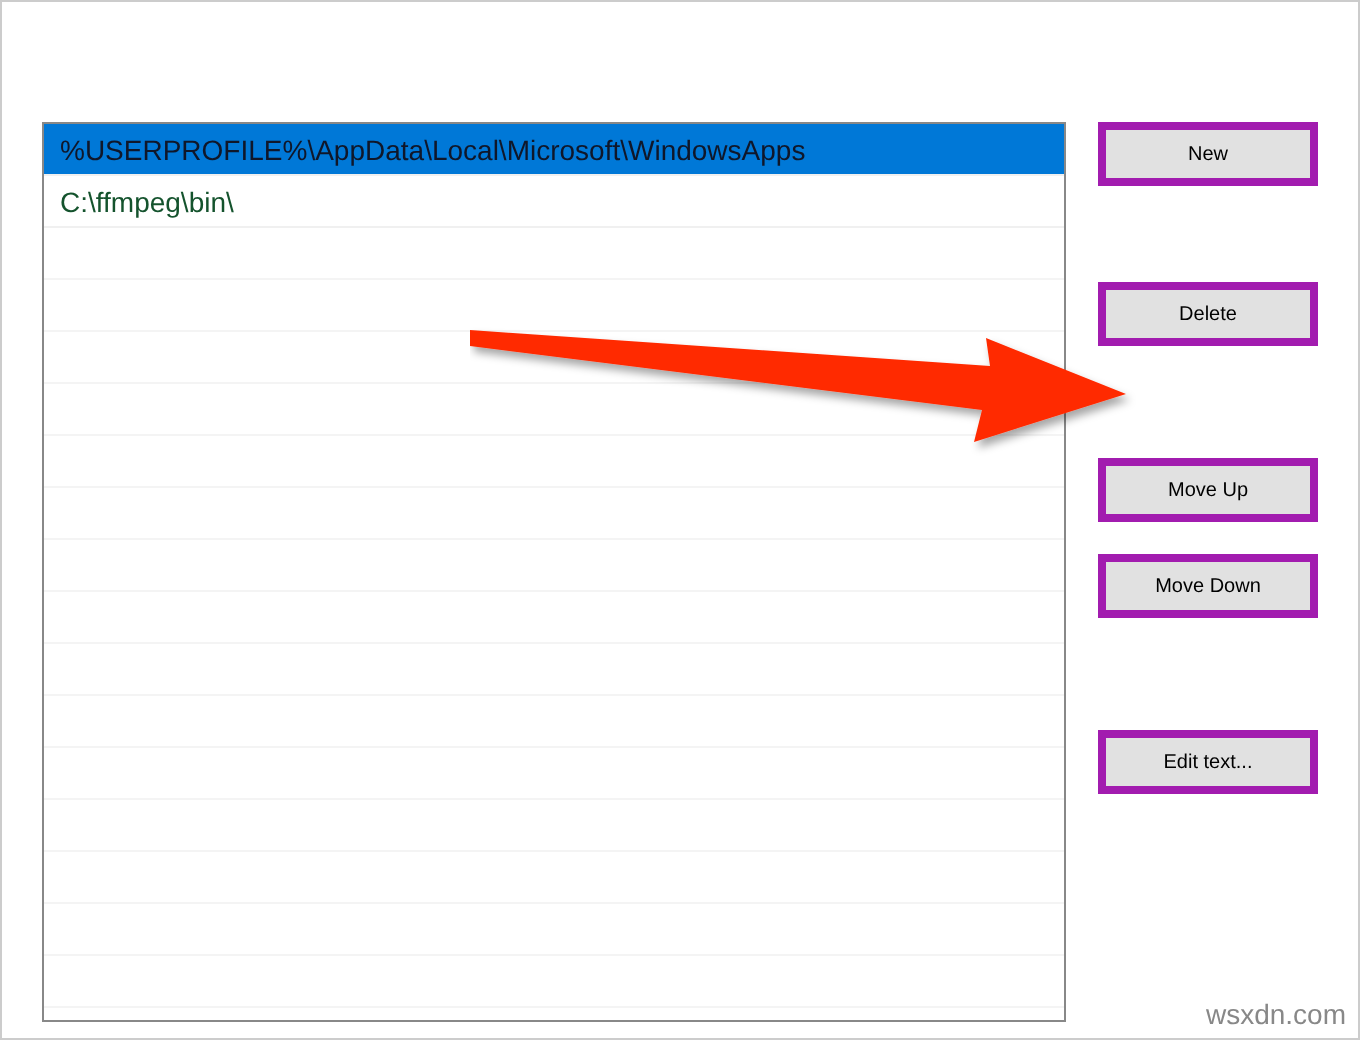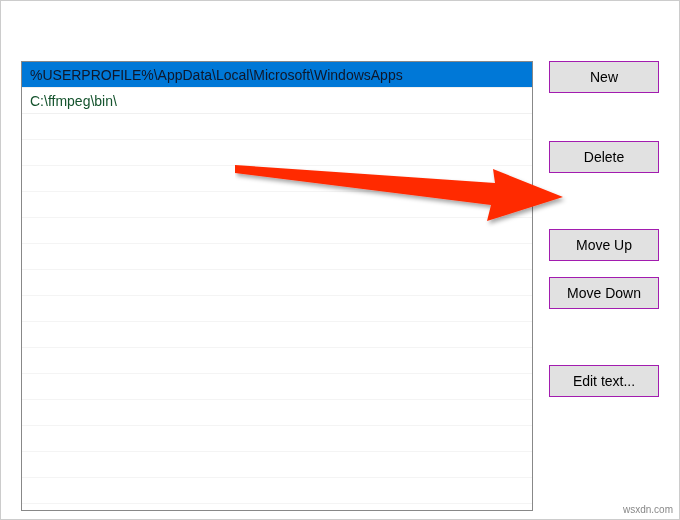--- a/index.html
+++ b/index.html
@@ -7,25 +7,25 @@
     .dialog { width: 680px; height: 520px; background: #fff; position: relative; border: 1px solid #ccc; }
     .titlebar { height: 38px; display: flex; align-items: center; padding: 0 12px; font-size: 14px; color: #000; }
     .titlebar .title { flex: 1; }
     .close-btn { width: 46px; height: 38px; display: flex; align-items: center; justify-content: center; font-size: 16px; font-weight: 300; cursor: default; margin-right: -12px; margin-top: -2px; }
     .content { position: absolute; top: 60px; left: 20px; right: 20px; bottom: 0; display: flex; gap: 16px; }
     .list-panel { flex: 1; border: 1px solid #888; background: #fff; height: 450px; overflow: hidden; }
     .list-row { height: 26px; line-height: 26px; padding: 0 8px; font-size: 14px; border-bottom: 1px solid #f0f0f0; white-space: nowrap; overflow: hidden; color: #14532d; }
     .list-row.selected { background: #0078d7; color: #0f172a; }
     .list-row.empty { border-bottom: 1px solid #f4f4f4; }
     .button-col { width: 110px; display: flex; flex-direction: column; gap: 0; }
-    .btn { width: 110px; height: 32px; background: #e1e1e1; border: 1px solid #a21caf; font-size: 14px; color: #000; cursor: default; }
+    .btn { width: 110px; height: 32px; background: #e1e1e1; border: 4px solid #a21caf; font-size: 10px; color: #000; cursor: default; }
     .spacer-sm { height: 16px; }
     .spacer-lg { height: 56px; }
     .annotation { position: absolute; top: 150px; left: 234px; width: 340px; height: 80px; pointer-events: none; }
-    .watermark { position: absolute; right: 6px; bottom: 4px; font-size: 10px; color: #888; }
+    .watermark { position: absolute; right: 6px; bottom: 4px; font-size: 14px; color: #888; }
   </style>
 </head>
 <body>
 
 <div class="dialog">
 
   <div class="content">
     <div class="list-panel">
       <div class="list-row selected">%USERPROFILE%\AppData\Local\Microsoft\WindowsApps</div>
       <div class="list-row">C:\ffmpeg\bin\</div>

